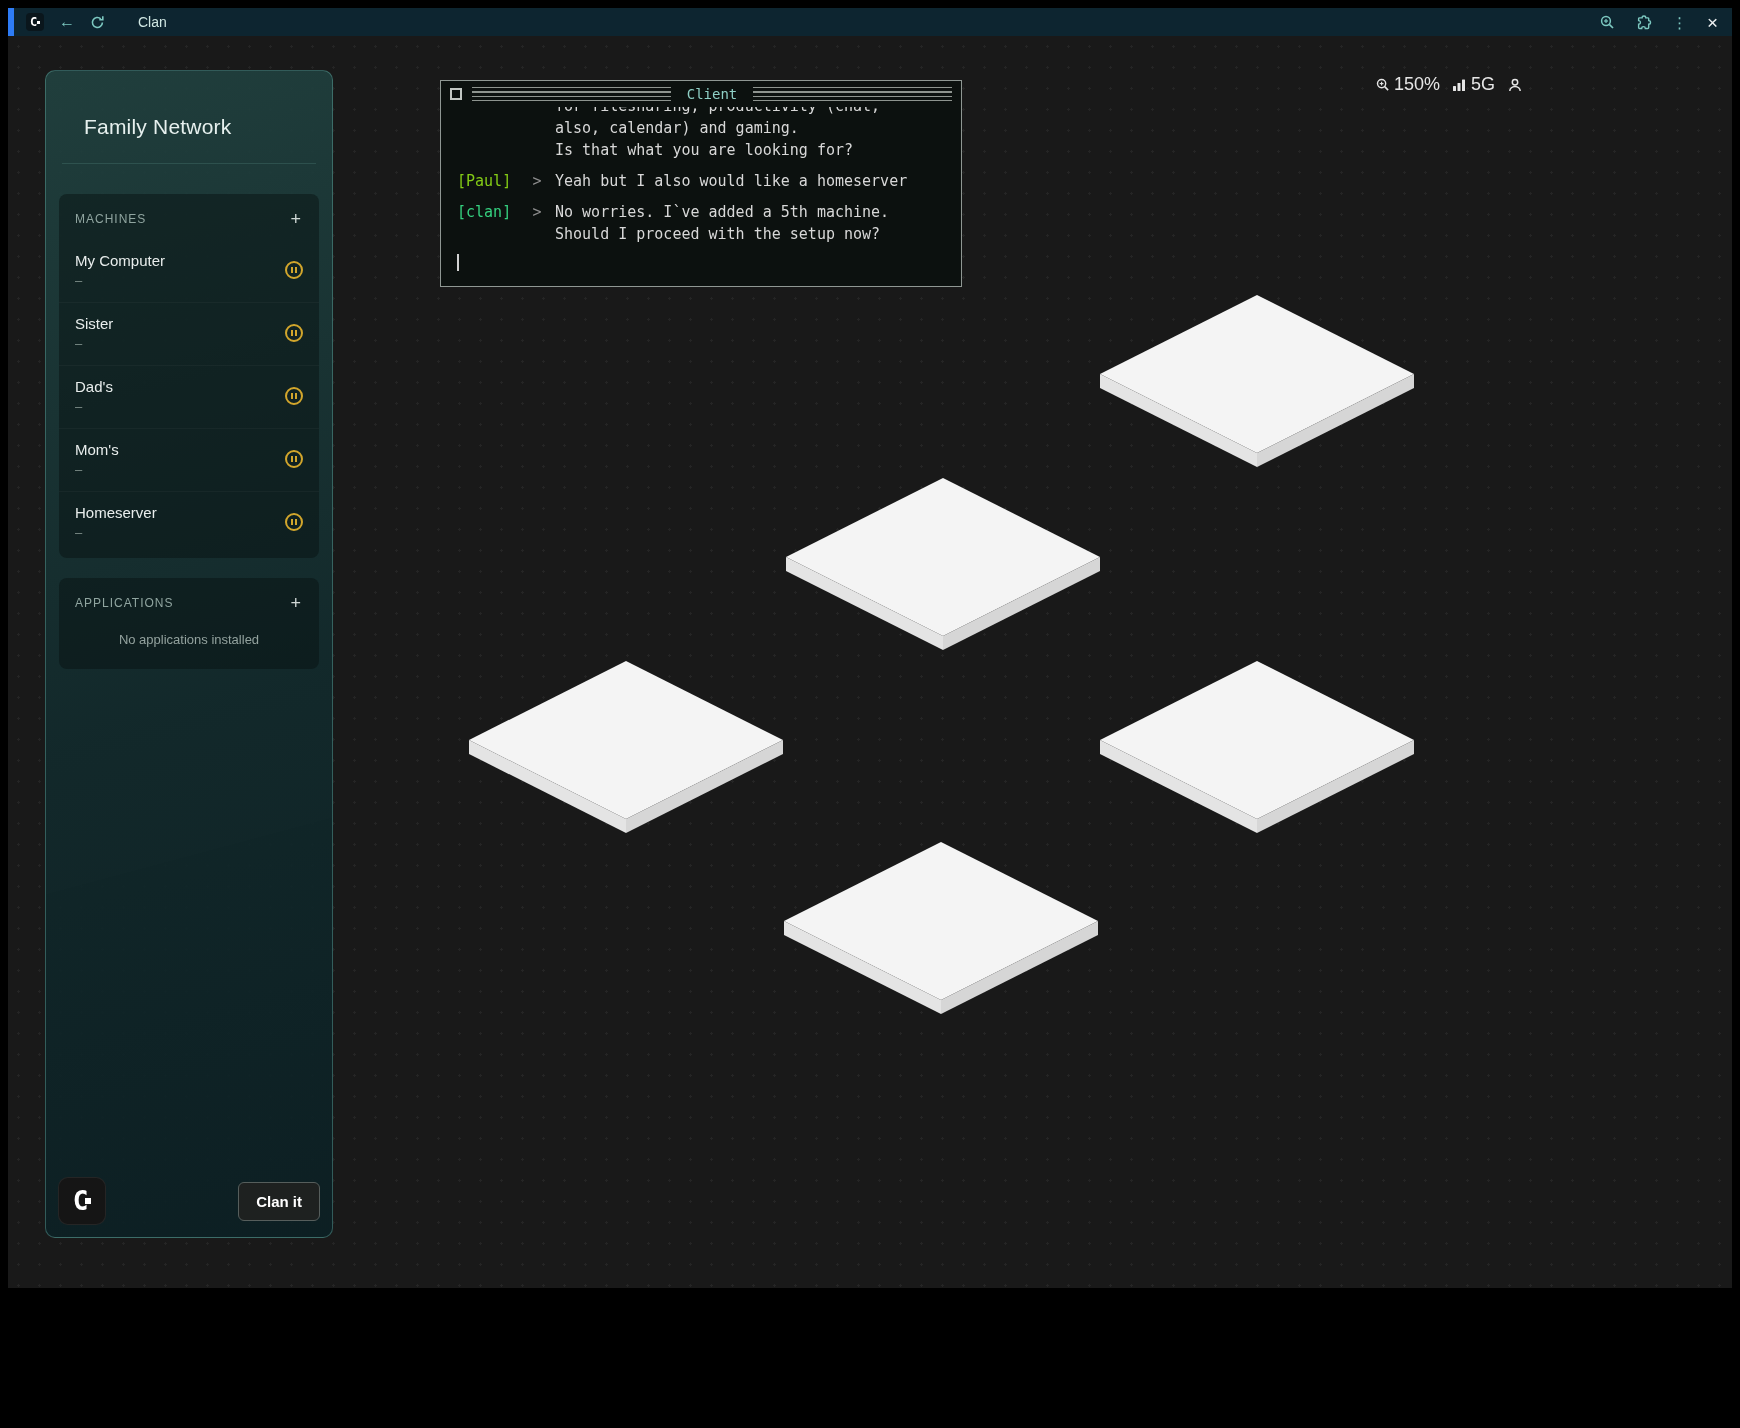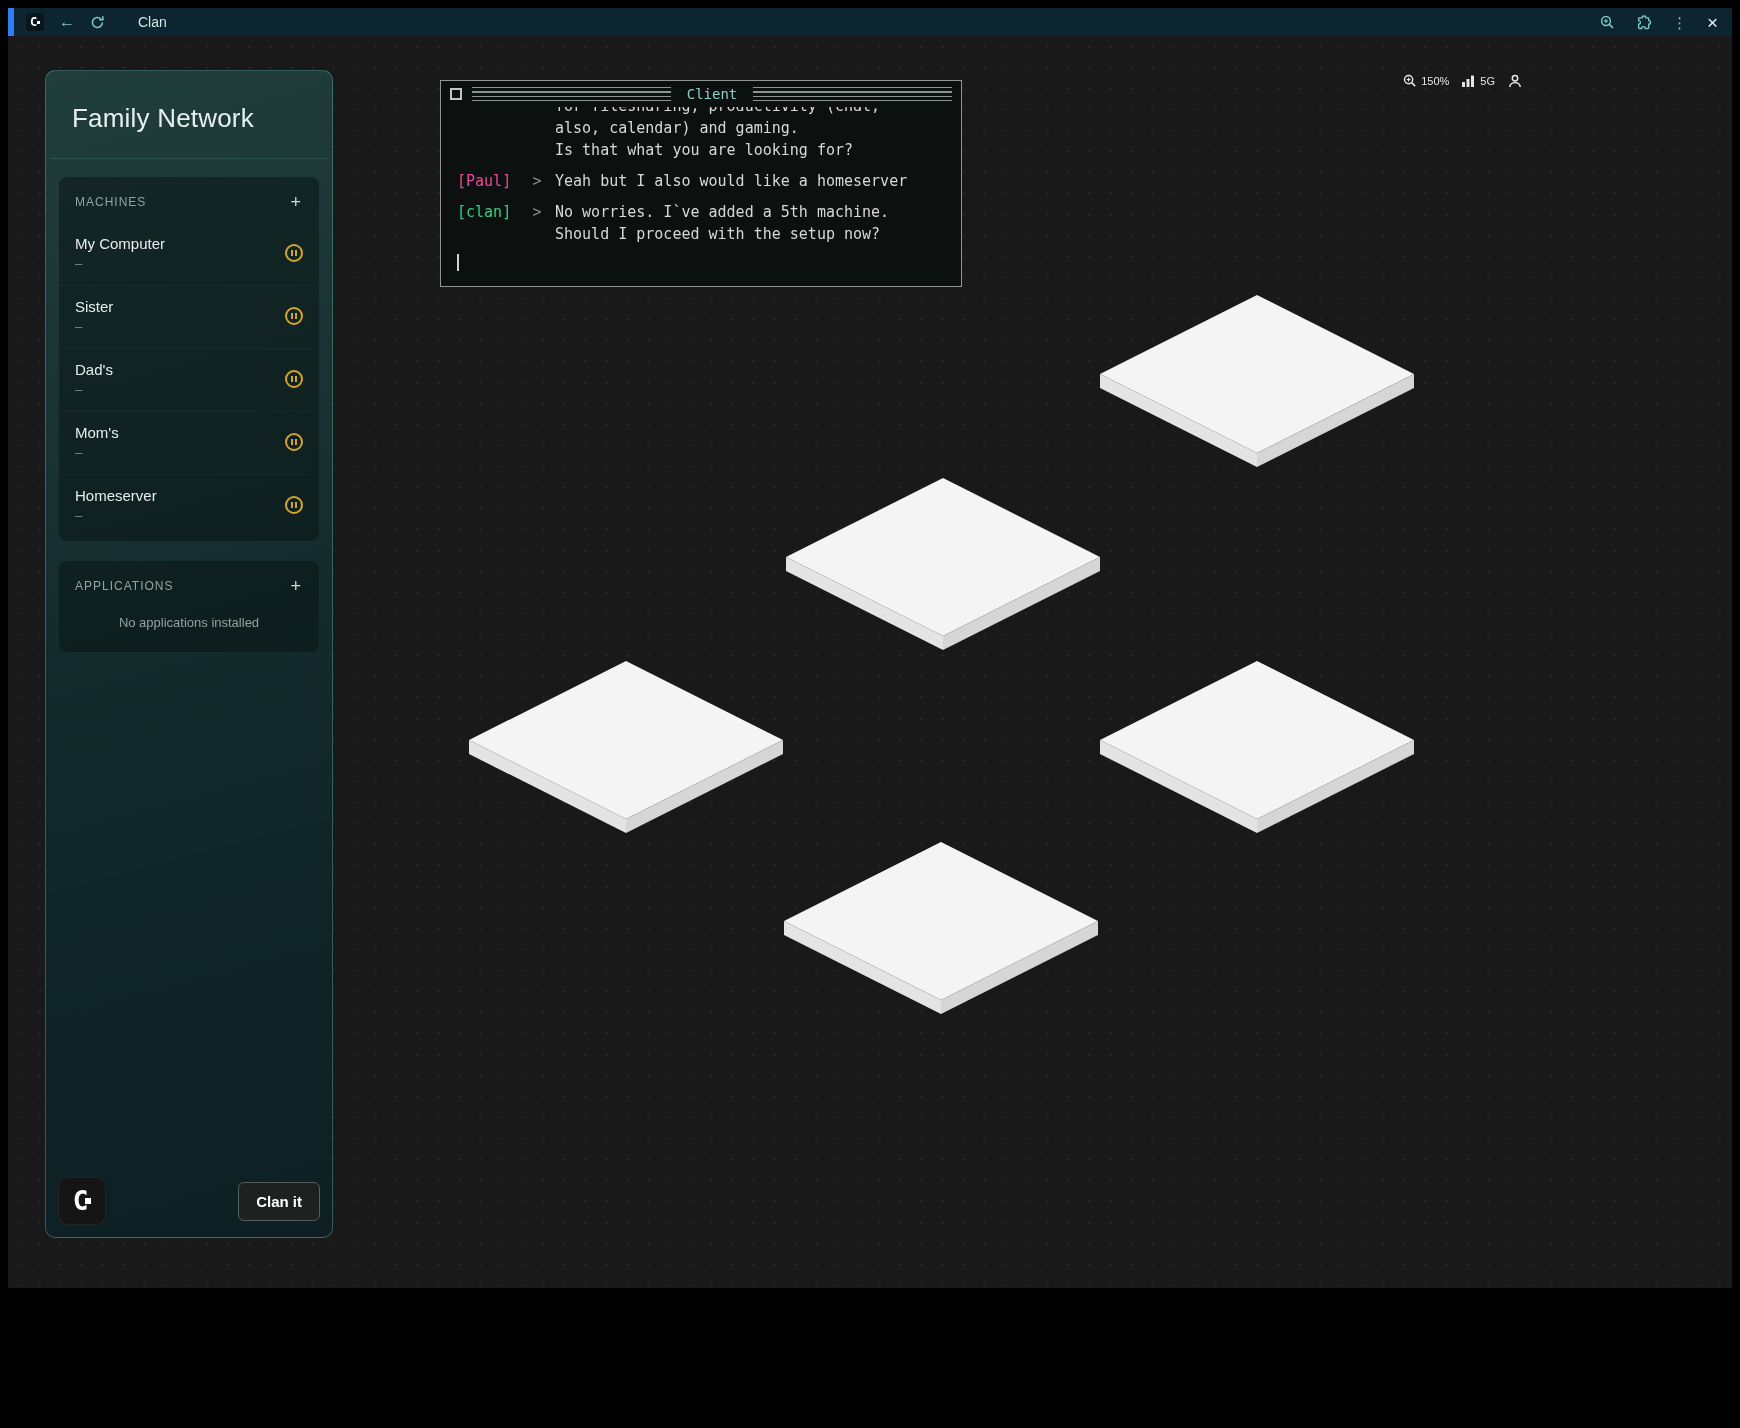--- a/index.html
+++ b/index.html
@@ -44,33 +44,33 @@
     background-image:radial-gradient(rgba(255,255,255,0.05) 1px, transparent 1.3px);
     background-size:21px 21px;
     overflow:hidden;
   }
   .tile { position:absolute; width:316px; height:173px; }
 
   
   .status-indicators {
     position:absolute; top:38px; right:210px;
     display:flex; align-items:center; gap:13px;
-    color:#e6e6e6; font-size:11px;
+    color:#e6e6e6; font-size:18px;
   }
   .status-group { display:flex; align-items:center; gap:4px; }
 
   
   .sidebar {
     position:absolute; left:37px; top:34px; width:288px; height:1168px;
     border-radius:10px; border:1px solid rgba(110,190,180,0.38);
     background:linear-gradient(165deg, rgba(33,65,63,0.94), rgba(18,41,43,0.96) 55%, rgba(13,32,36,0.97));
     display:flex; flex-direction:column;
   }
   .sidebar-title {
-    margin:4px; padding:28px 22px 24px; font-size:26px; font-weight:400;
+    margin:16px; padding:28px 22px 24px; font-size:21px; font-weight:400;
     color:#e6f0ee; letter-spacing:0.2px;
     border-bottom:1px solid rgba(120,190,180,0.18);
   }
   .panel {
     margin:14px 13px 0; background:rgba(8,18,17,0.5); border-radius:8px;
     padding-bottom:4px;
   }
   .panel.applications { margin-top:20px; }
   .panel-header { display:flex; align-items:center; justify-content:space-between; padding:16px 16px 12px; }
   .panel-label { font-size:12px; letter-spacing:1px; color:#90a5a0; }
@@ -110,21 +110,21 @@
   .term-titlebar { display:flex; align-items:center; gap:10px; height:26px; padding:0 9px; }
   .term-stop { width:12px; height:12px; border:2px solid #c2c7c3; background:none; padding:0; cursor:pointer; flex:0 0 auto; }
   .term-lines {
     flex:1; height:14px;
     background:repeating-linear-gradient(to bottom, #8e948f 0px, #8e948f 1.5px, transparent 1.5px, transparent 4.3px);
   }
   .term-title { color:#8fd0c6; font-size:14px; padding:0 6px; }
   .term-body { padding:0 16px 8px; overflow:hidden; font-size:15px; line-height:22px; color:#d8d8d8; }
   .msg { display:grid; grid-template-columns:62px 20px 1fr; column-gap:8px; margin-top:9px; }
   .msg.first { margin-top:-12px; }
-  .author-paul { color:#ec4899; }
+  .author-paul { color:#84cc16; }
   .author-clan { color:#35d07f; }
   .prompt { color:#8d8d8d; text-align:center; }
   .hidden { visibility:hidden; }
   .cursor-line { margin-top:9px; height:18px; }
   .caret { display:inline-block; width:2px; height:17px; background:#d2d2d2; }
 
   svg { display:block; }
 </style>
 </head>
 <body>

